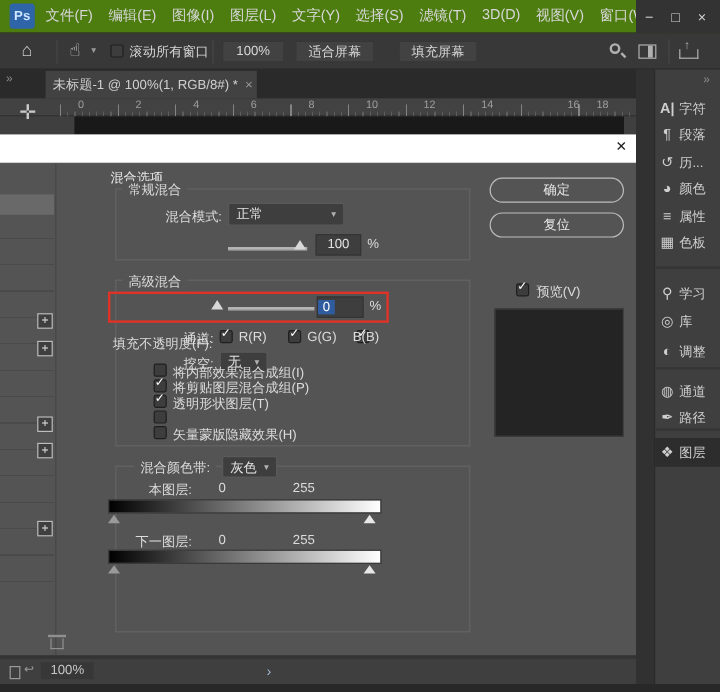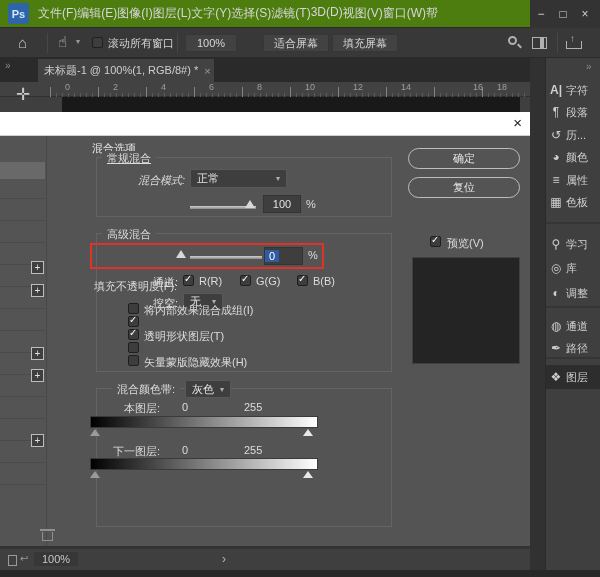--- a/index.html
+++ b/index.html
@@ -7,21 +7,21 @@
   body { font-family:"Liberation Sans","DejaVu Sans",sans-serif; }
   .screen { position:relative; width:600px; height:577px; background:#333; overflow:hidden;
             color:#d8d8d8; font-size:12px; }
   .abs { position:absolute; }
 
   
   .menubar { position:absolute; left:0; top:0; width:600px; height:28px; background:#4d7c0f;
              border-bottom:1px solid #2a2a2a; display:flex; align-items:center; }
   .pslogo { width:21px; height:21px; margin-left:8px; background:#2e64a8; border-radius:3px;
             color:#cfe6ff; font-weight:bold; font-size:11px; display:flex; align-items:center; justify-content:center; }
-  .menus { display:flex; gap:0; margin-left:9px; white-space:nowrap; }
+  .menus { display:flex; gap:13px; margin-left:9px; white-space:nowrap; }
   .menus span { color:#d6d6d6; font-size:12px; cursor:default; }
   .winctl { position:absolute; right:0; top:0; height:28px; display:flex; align-items:center; background:#333; padding-right:4px; }
   .winctl span { width:22px; text-align:center; color:#cfcfcf; font-size:12px; }
 
   
   .optionsbar { position:absolute; left:0; top:28px; width:600px; height:30px; background:#383838;
                 border-bottom:1px solid #2a2a2a; }
   .vsep { position:absolute; top:5px; width:1px; height:20px; background:#474747; }
   .tool-ic { color:#c9c9c9; font-size:15px; }
   .optbtn { position:absolute; top:6px; height:18px; background:#424242; border:1px solid #363636;
@@ -134,21 +134,21 @@
 
   <div class="optionsbar">
     <span class="tool-ic abs" style="left:18px;top:6px;">⌂</span>
     <div class="vsep" style="left:47px;"></div>
     <span class="tool-ic abs" style="left:58px;top:5px;">☝</span>
     <span class="abs" style="left:76px;top:9px;color:#9a9a9a;font-size:8px;">▾</span>
     <span class="cbx" style="left:92px;top:9px;"></span>
     <span class="lab" style="left:108px;top:8px;color:#d6d6d6;">滚动所有窗口</span>
     <div class="vsep" style="left:177px;"></div>
     <div class="optbtn" style="left:185px;width:52px;">100%</div>
-    <div class="optbtn" style="left:263px;width:66px;">适合屏幕</div>
+    <div class="optbtn" style="left:246px;width:66px;">适合屏幕</div>
     <div class="optbtn" style="left:332px;width:66px;">填充屏幕</div>
     <span class="srch" style="left:508px;top:8px;"></span>
     <span class="panelsic" style="left:532px;top:9px;"></span>
     <div class="vsep" style="left:557px;"></div>
     <span class="exportic" style="left:566px;top:8px;"></span>
   </div>
 
   <div class="tabbar">
     <span class="dblarrow abs" style="left:5px;top:2px;">»</span>
     <div class="tab">
@@ -246,22 +246,22 @@
         <div class="plusbox" style="top:148px">+</div>
         <div class="plusbox" style="top:211px">+</div>
         <div class="plusbox" style="top:233px">+</div>
         <div class="plusbox" style="top:298px">+</div>
         <div class="trash"></div>
       </div>
 
       <div class="lab" style="left:92px;top:5px;color:#e8e8e8;">混合选项</div>
 
       <div class="grp" style="left:96px;top:21px;width:296px;height:60px;"></div>
-      <span class="grp-lab" style="left:102px;top:15px;text-decoration:underline;">常规混合</span>
-      <div class="lab rt" style="left:100px;top:37px;width:85px;font-style:italic;">混合模式:</div>
+      <span class="grp-lab" style="left:102px;top:15px;">常规混合</span>
+      <div class="lab rt" style="left:100px;top:37px;width:85px;">混合模式:</div>
       <div class="dd" style="left:190px;top:33px;width:97px;height:19px;">
         <span>正常</span>
           <span class="arr">▾</span>
       </div>
       <div class="track" style="left:190px;top:70px;width:66px;"></div>
       <div class="thumb" style="left:245px;top:64px;"></div>
       <div class="valbox" style="left:263px;top:59px;width:38px;height:18px;">100</div>
       <div class="lab" style="left:306px;top:62px;">%</div>
 
       <div class="grp" style="left:96px;top:97px;width:296px;height:139px;"></div>
@@ -275,31 +275,32 @@
         <span class="selval" style="background-color: rgb(46, 92, 158);">0</span>
       </div>
       <div class="lab" style="left:308px;top:113px;">%</div>
 
       <div class="lab rt" style="left:110px;top:139px;width:68px;">通道:</div>
       <span class="cbx checked" style="left:183px;top:139px;"></span>
       <div class="lab" style="left:199px;top:139px;">R(R)</div>
       <span class="cbx checked" style="left:240px;top:139px;"></span>
       <div class="lab" style="left:256px;top:139px;">G(G)</div>
       <span class="cbx checked" style="left:297px;top:139px;"></span>
-      <div class="lab" style="left:313px;top:139px;">B(B)</div>
+      <div class="lab" style="left:294px;top:139px;">B(B)</div>
 
       <div class="lab rt" style="left:110px;top:160px;width:68px;">挖空:</div>
       <div class="dd" style="left:183px;top:157px;width:40px;height:17px;">
         <span>无</span>
           <span class="arr">▾</span>
       </div>
 
       <span class="cbx" style="left:128px;top:167px;"></span>
       <div class="lab" style="left:144px;top:167px;">将内部效果混合成组(I)</div>
       <span class="cbx checked" style="left:128px;top:180px;"></span>
+      <div class="lab" style="left:144px;top:180px;">将剪贴图层混合成组(P)</div>
       <span class="cbx checked" style="left:128px;top:193px;"></span>
       <div class="lab" style="left:144px;top:193px;">透明形状图层(T)</div>
       <span class="cbx" style="left:128px;top:206px;"></span>
       <span class="cbx" style="left:128px;top:219px;"></span>
       <div class="lab" style="left:144px;top:219px;">矢量蒙版隐藏效果(H)</div>
 
       <div class="grp" style="left:96px;top:252px;width:296px;height:139px;"></div>
       <span class="grp-lab" style="left:112px;top:246px;">混合颜色带:</span>
       <div class="dd" style="left:185px;top:244px;width:46px;height:18px;background:#3e3e3e;">
         <span>灰色</span>

